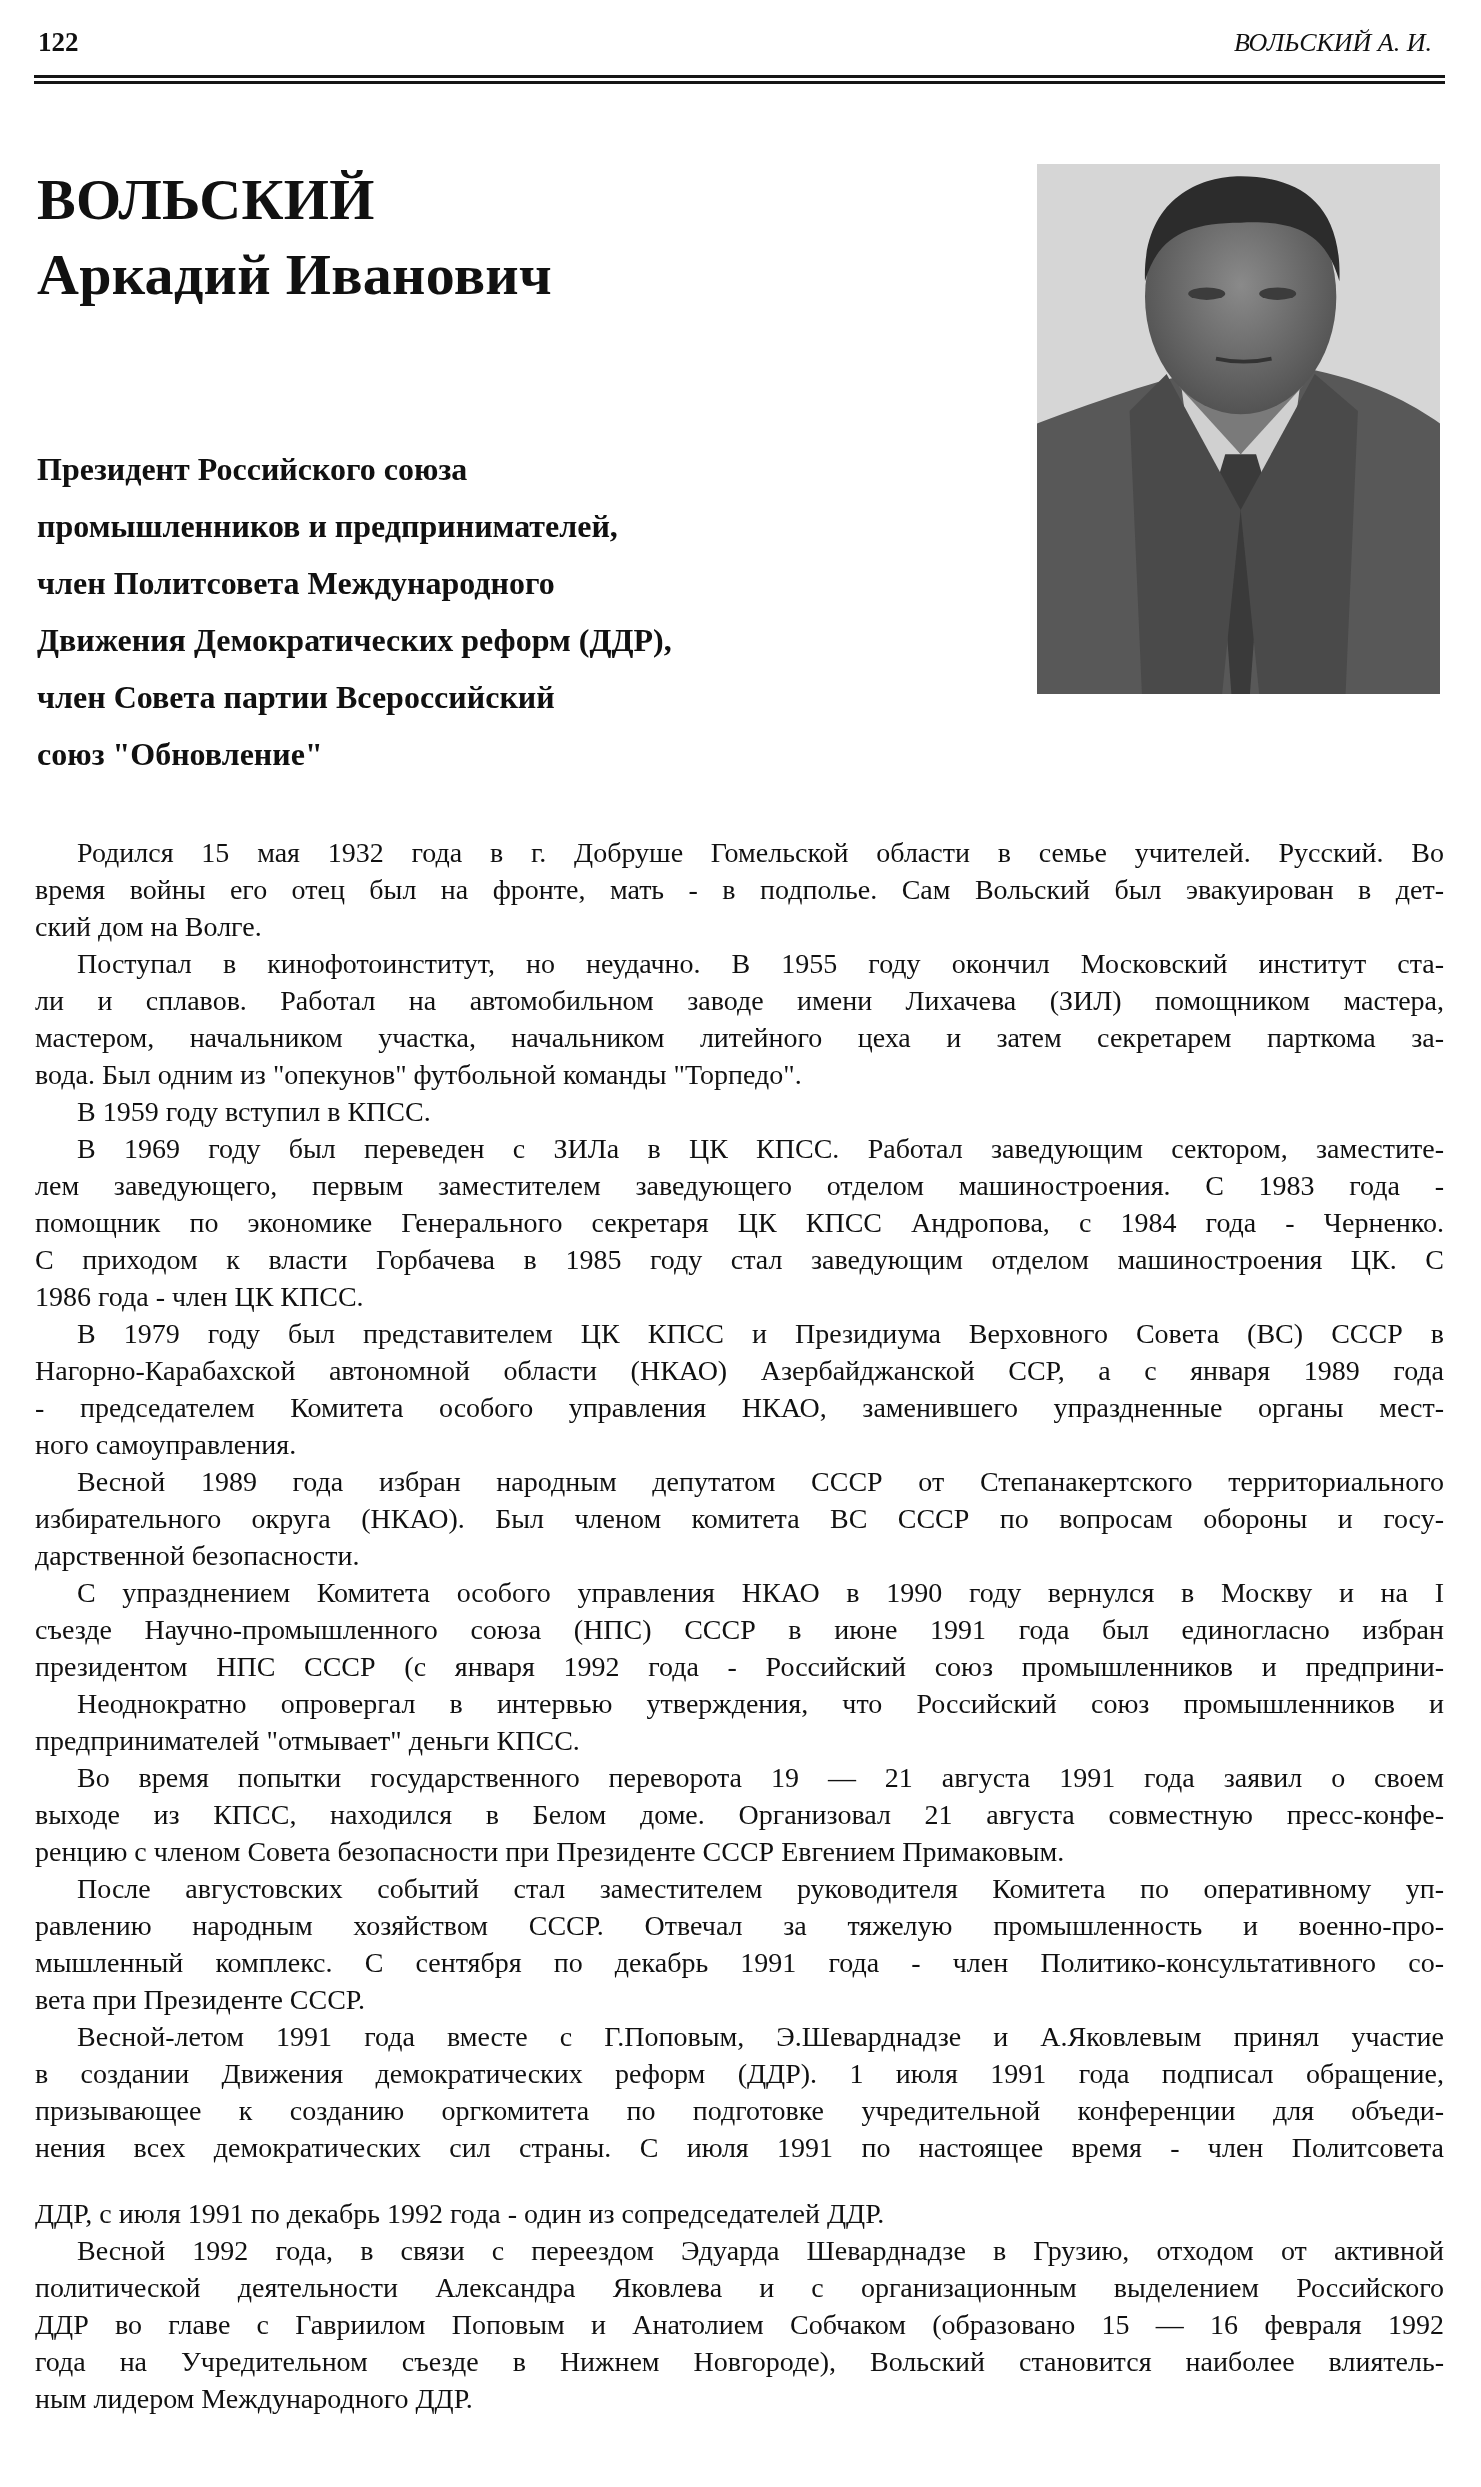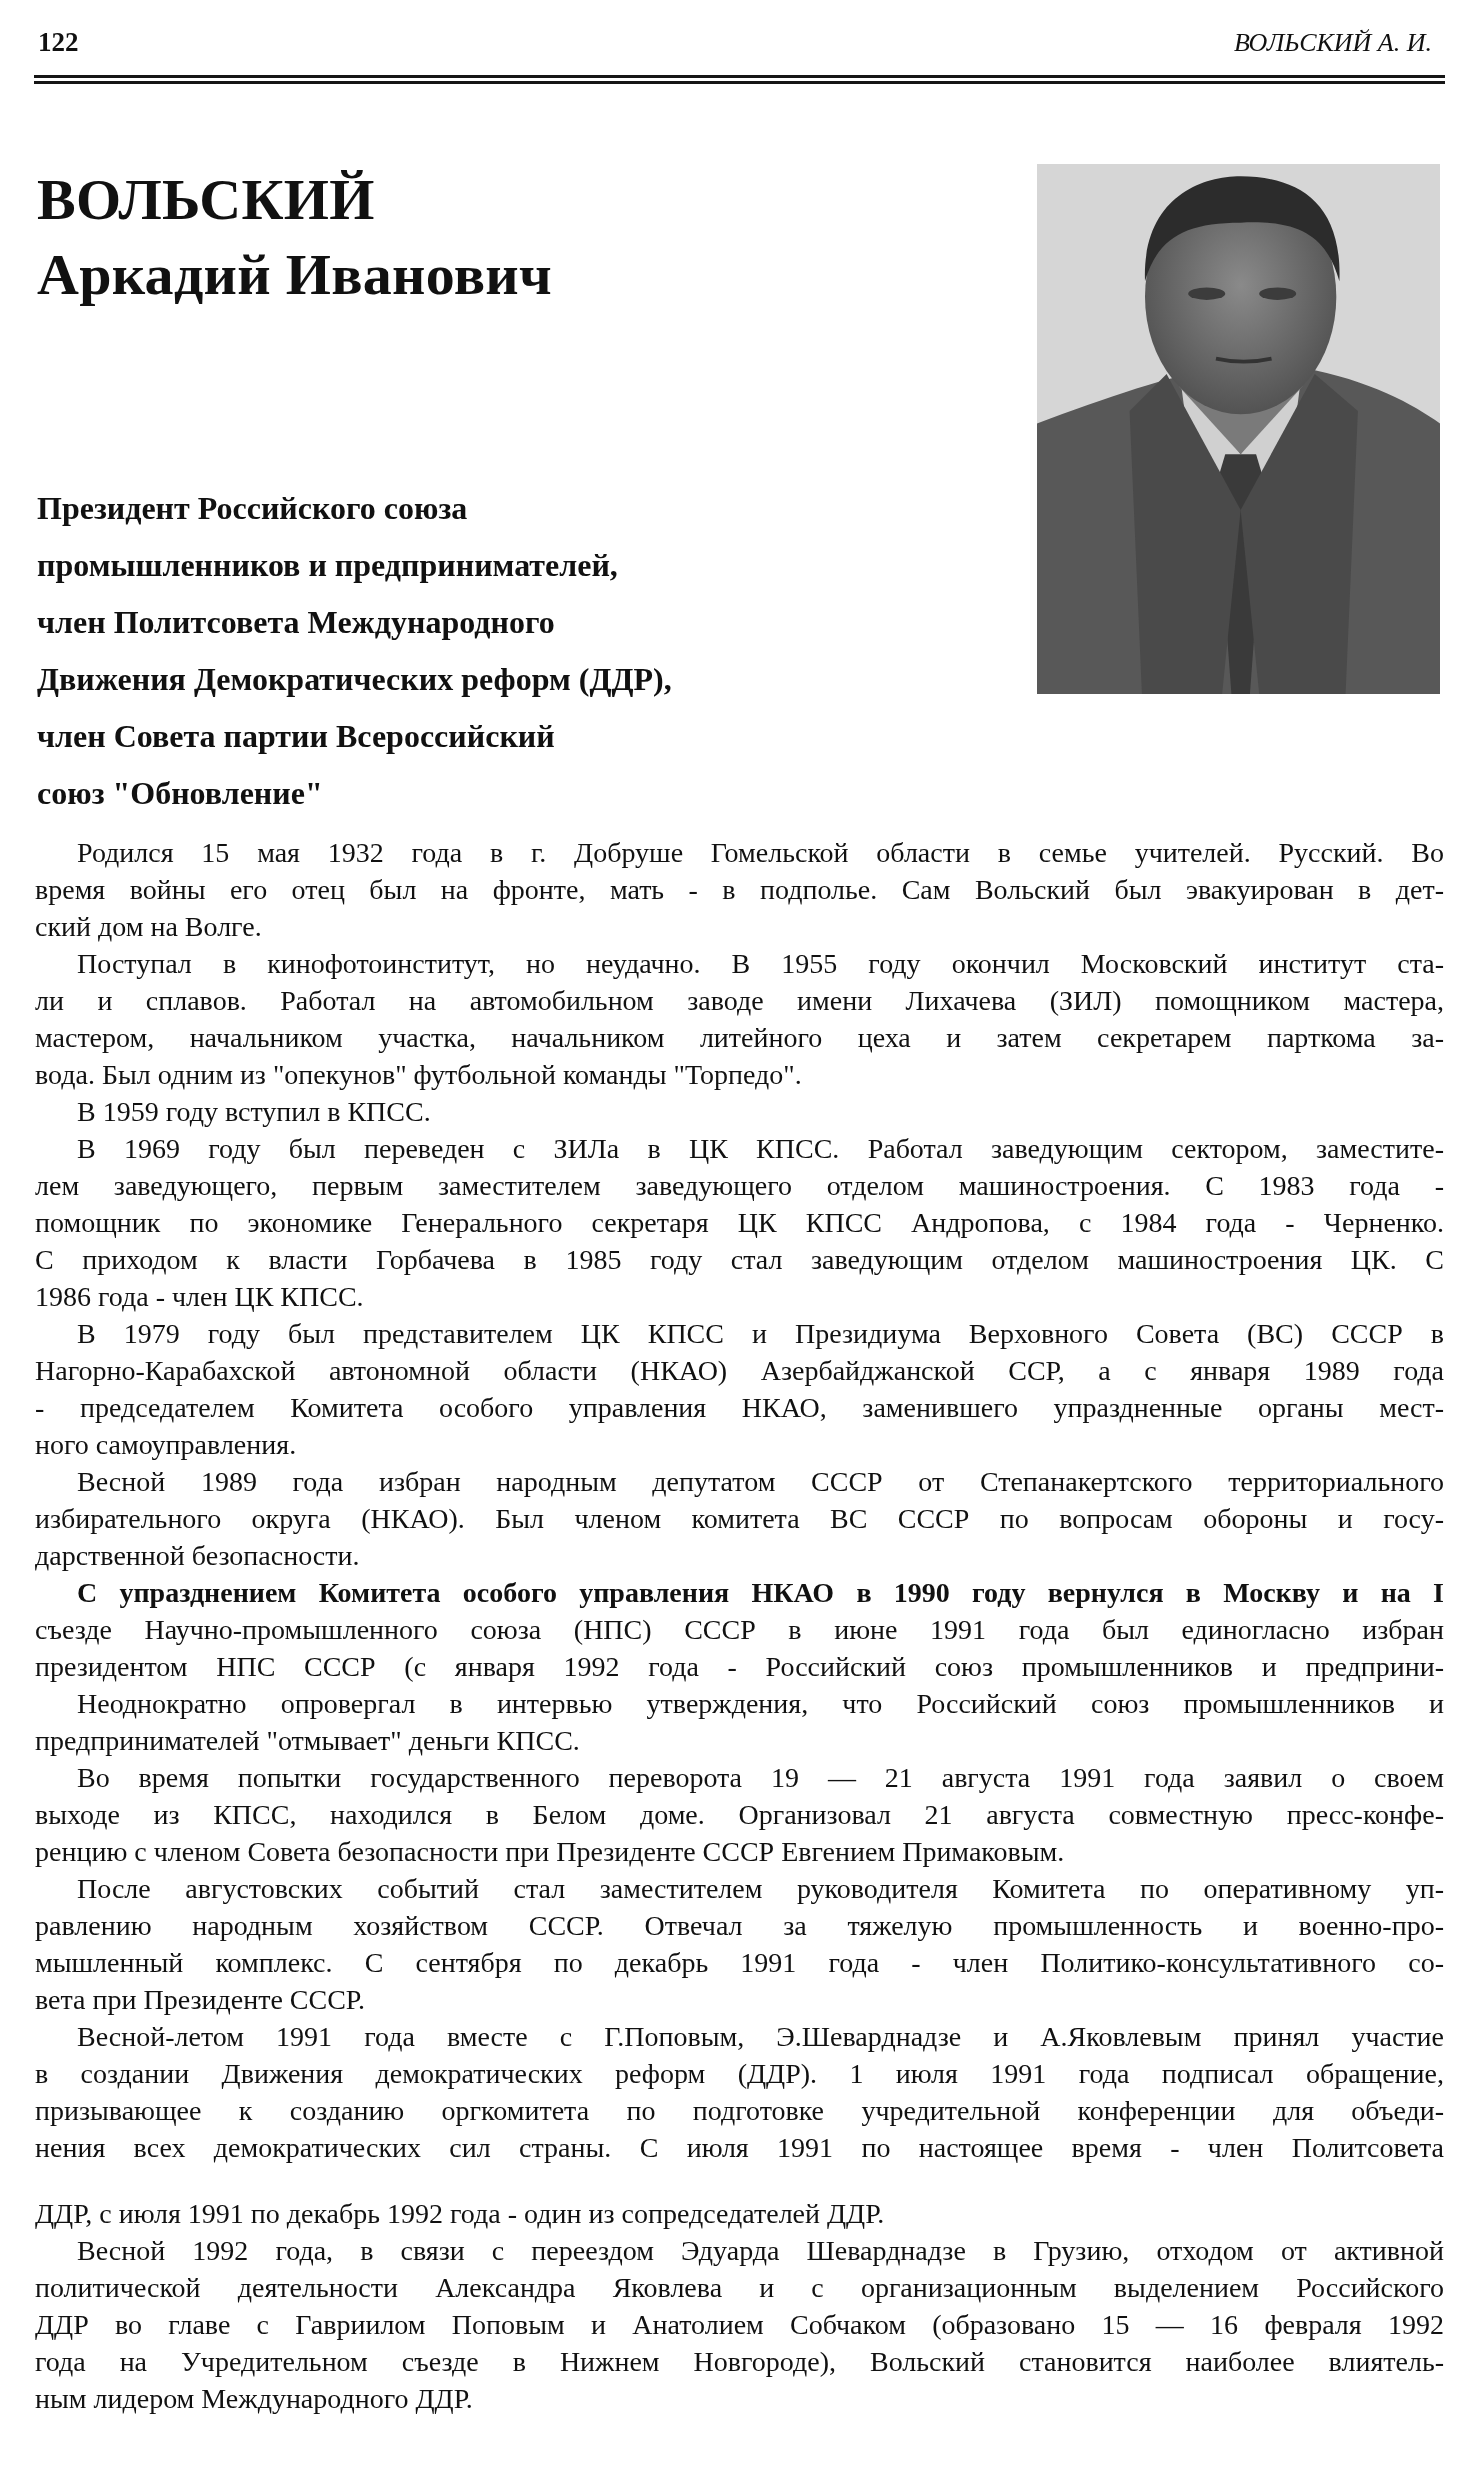--- a/index.html
+++ b/index.html
@@ -4,21 +4,21 @@
 <style>
   html, body { margin: 0; padding: 0; background: #ffffff; }
   body { width: 1481px; height: 2487px; position: relative; overflow: hidden; color: #111; font-family: "Liberation Serif", "DejaVu Serif", serif; }
   .runhead-page { position: absolute; left: 38px; top: 27px; font-size: 27px; line-height: 31px; font-weight: bold; }
   .runhead-name { position: absolute; right: 49px; top: 27px; font-size: 26px; line-height: 31px; font-style: italic; }
   .rule { position: absolute; left: 34px; width: 1411px; height: 2.5px; background: #151515; }
   .rule.r1 { top: 75px; }
   .rule.r2 { top: 81px; }
   .title { position: absolute; left: 37px; top: 162px; margin: 0; font-weight: bold; font-size: 58px; line-height: 75px; letter-spacing: 0.3px; }
   .title span { display: block; white-space: nowrap; }
-  .subtitle { position: absolute; left: 37px; top: 480px; margin: 0; font-weight: bold; font-size: 32px; line-height: 57px; }
+  .subtitle { position: absolute; left: 37px; top: 441px; margin: 0; font-weight: bold; font-size: 32px; line-height: 57px; }
   .subtitle span { display: block; white-space: nowrap; }
   .photo { position: absolute; left: 1037px; top: 164px; width: 403px; height: 530px; overflow: hidden;
            background:
              repeating-linear-gradient(45deg, rgba(0,0,0,0.04) 0 1.9px, rgba(255,255,255,0) 1.9px 3.7px),
              linear-gradient(#d9d9d9, #d4d4d4); }
   .photo svg { display: block; width: 100%; height: 100%; }
   .body { position: absolute; left: 35px; top: 834px; width: 1409px; font-size: 28px; line-height: 37px; }
   .line { display: block; text-align: justify; text-align-last: justify; white-space: nowrap; height: 37px; overflow: visible; }
   .line.last { text-align-last: left; }
   .line.first { text-indent: 42px; }
@@ -113,21 +113,21 @@
         <span class="line" style="white-space: normal;">Нагорно-Карабахской автономной области (НКАО) Азербайджанской ССР, а с января 1989 года</span>
         <span class="line" style="white-space: normal;">- председателем Комитета особого управления НКАО, заменившего упраздненные органы мест-</span>
         <span class="line last" style="white-space: normal;">ного самоуправления.</span>
       </div>
       <div>
         <span class="line first" style="white-space: normal;">Весной 1989 года избран народным депутатом СССР от Степанакертского территориального</span>
         <span class="line" style="white-space: normal;">избирательного округа (НКАО). Был членом комитета ВС СССР по вопросам обороны и госу-</span>
         <span class="line last" style="white-space: normal;">дарственной безопасности.</span>
       </div>
       <div>
-        <span class="line first" style="white-space: normal; font-weight: bold;">С упразднением Комитета особого управления НКАО в 1990 году вернулся в Москву и на I</span>
+        <span class="line first" style="white-space: normal;">С упразднением Комитета особого управления НКАО в 1990 году вернулся в Москву и на I</span>
         <span class="line" style="white-space: normal;">съезде Научно-промышленного союза (НПС) СССР в июне 1991 года был единогласно избран</span>
         <span class="line" style="white-space: normal;">президентом НПС СССР (с января 1992 года - Российский союз промышленников и предприни-</span>
       </div>
       <div>
         <span class="line first" style="white-space: normal;">Неоднократно опровергал в интервью утверждения, что Российский союз промышленников и</span>
         <span class="line last" style="white-space: normal;">предпринимателей "отмывает" деньги КПСС.</span>
       </div>
       <div>
         <span class="line first" style="white-space: normal;">Во время попытки государственного переворота 19 — 21 августа 1991 года заявил о своем</span>
         <span class="line" style="white-space: normal;">выходе из КПСС, находился в Белом доме. Организовал 21 августа совместную пресс-конфе-</span>

